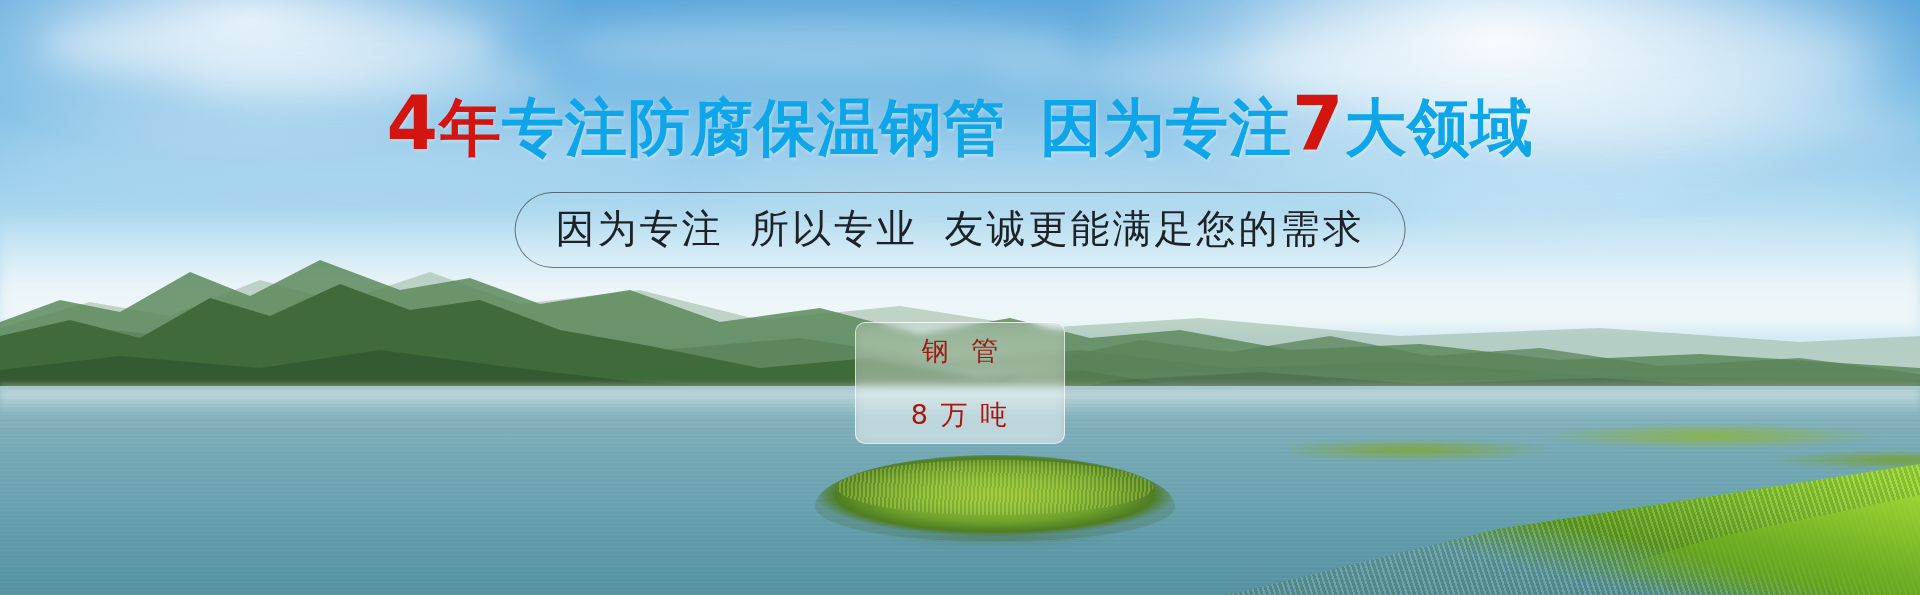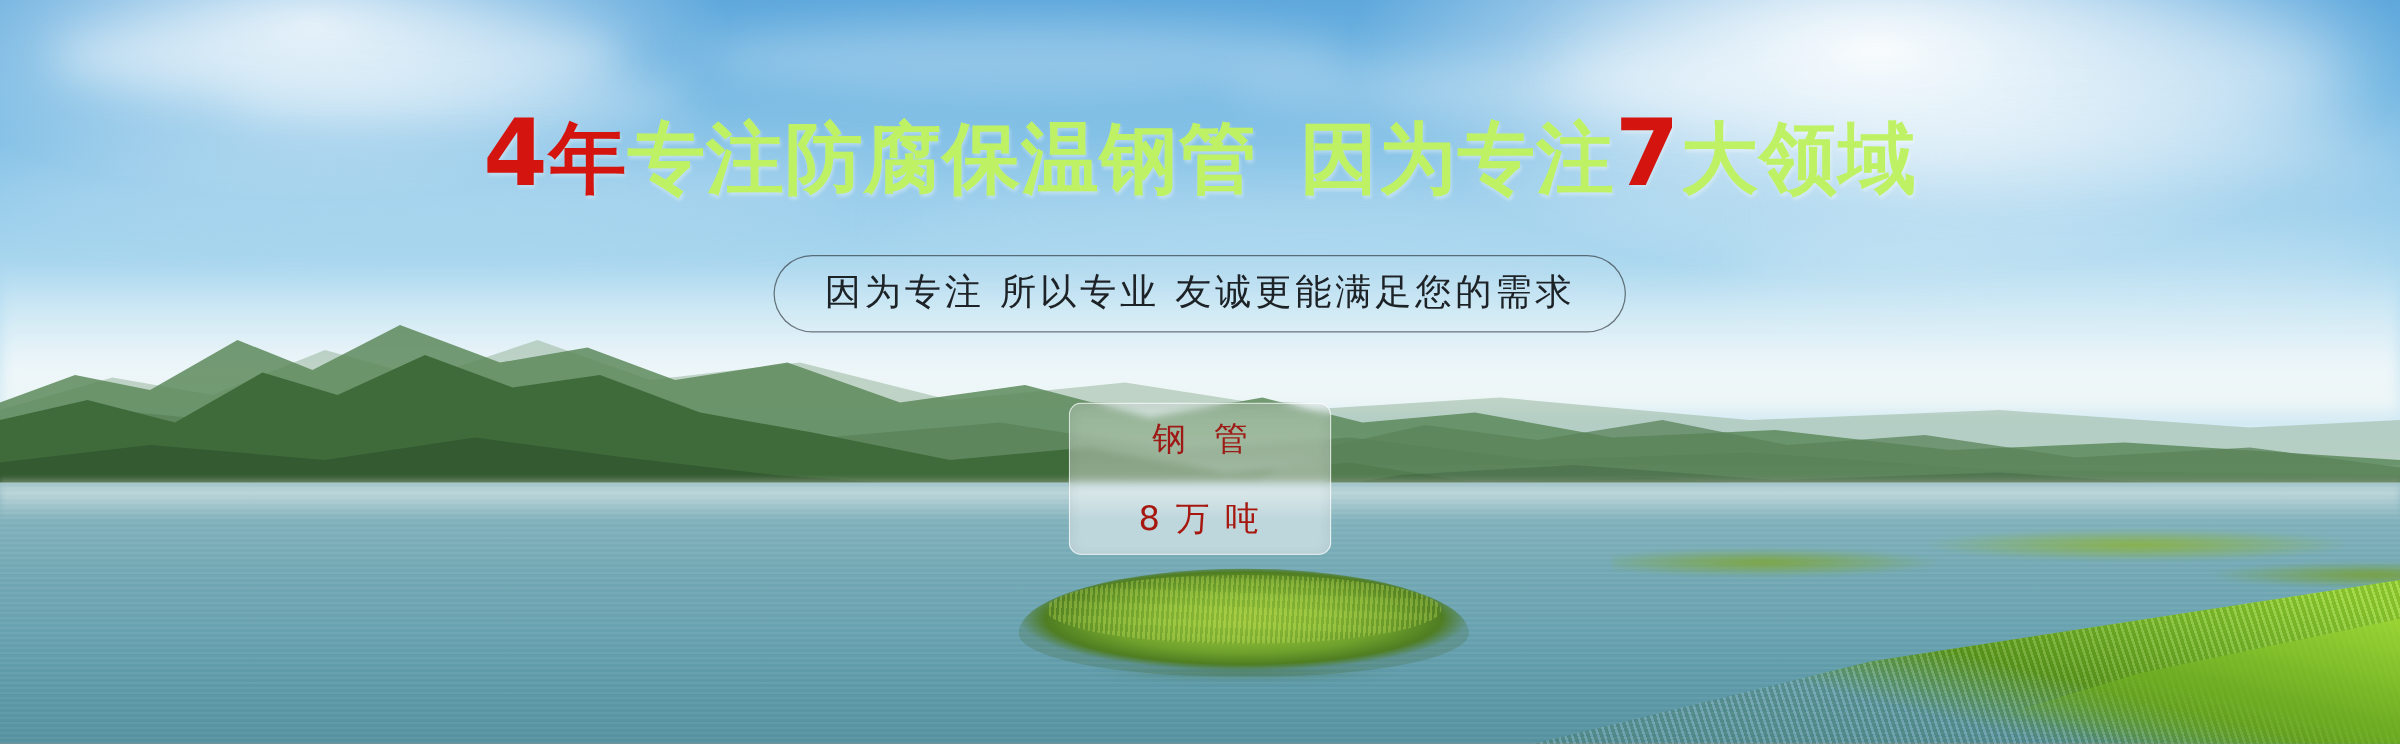--- a/index.html
+++ b/index.html
@@ -117,34 +117,35 @@
     clip-path:polygon(100% 10%, 100% 100%, 18% 100%, 58% 48%);
     filter:blur(.6px); opacity:.9;
   }
 
   
   .headline{
     position:absolute; left:0; right:0; top:86px;
     text-align:center; white-space:nowrap;
     font-size:62px; font-weight:bold; letter-spacing:1px; line-height:1;
   }
-  .headline .dark{ color:#bef264; text-shadow:1px 2px 3px rgba(255,255,255,.35); }
+  .headline .dark{ color:#0ea5e9; text-shadow:1px 2px 3px rgba(255,255,255,.35); }
   .headline .red { color:#d4140f; text-shadow:1px 2px 3px rgba(255,255,255,.30); }
   .headline .num { font-size:74px; font-family:"DejaVu Sans","Liberation Sans",sans-serif; }
   .headline .gap { display:inline-block; width:34px; }
 
   
   .pill{
-    position:absolute; left:50%; transform:translateX(-50%); top:204px;
+    position:absolute; left:50%; transform:translateX(-50%); top:192px;
     padding:9px 40px 11px;
     border:1.6px solid rgba(35,40,45,.62);
     border-radius:40px;
-    color:#1d2226; font-size:29px; letter-spacing:3px;
+    color:#1d2226; font-size:39px; letter-spacing:3px;
     background:rgba(255,255,255,.05);
     white-space:nowrap;
+    font-family:Liberation Mono, monospace;
   }
 
   
   .cards{
     position:absolute; left:50%; transform:translateX(-50%); top:322px;
     display:flex; gap:2px;
   }
   .card{
     width:210px; height:122px;
     border-radius:10px;

